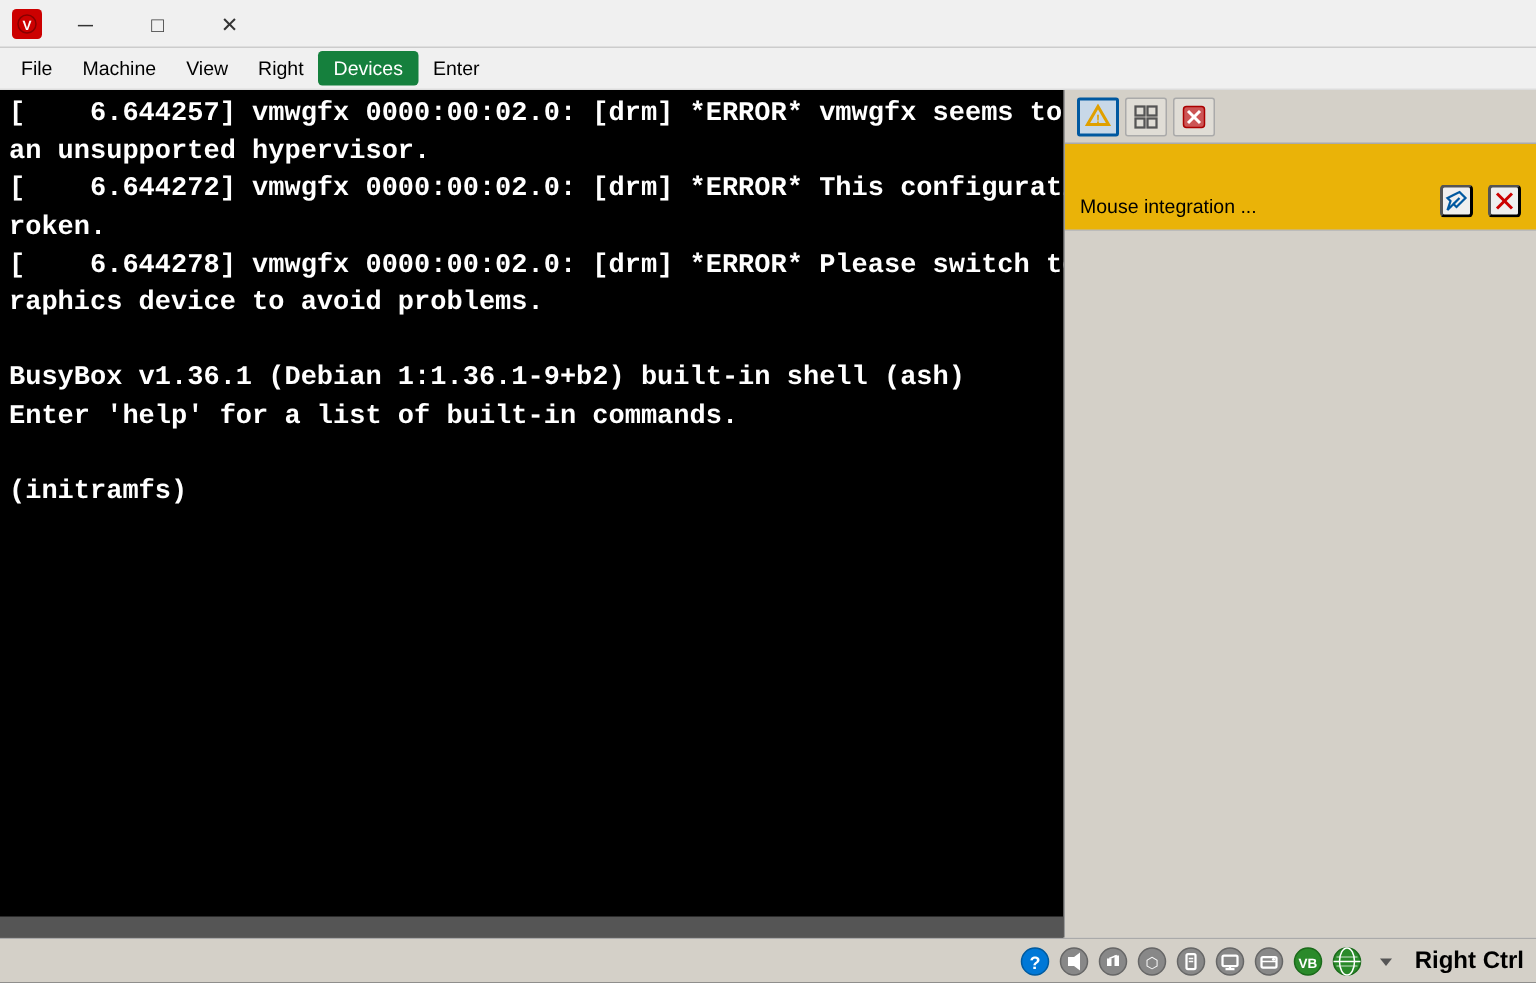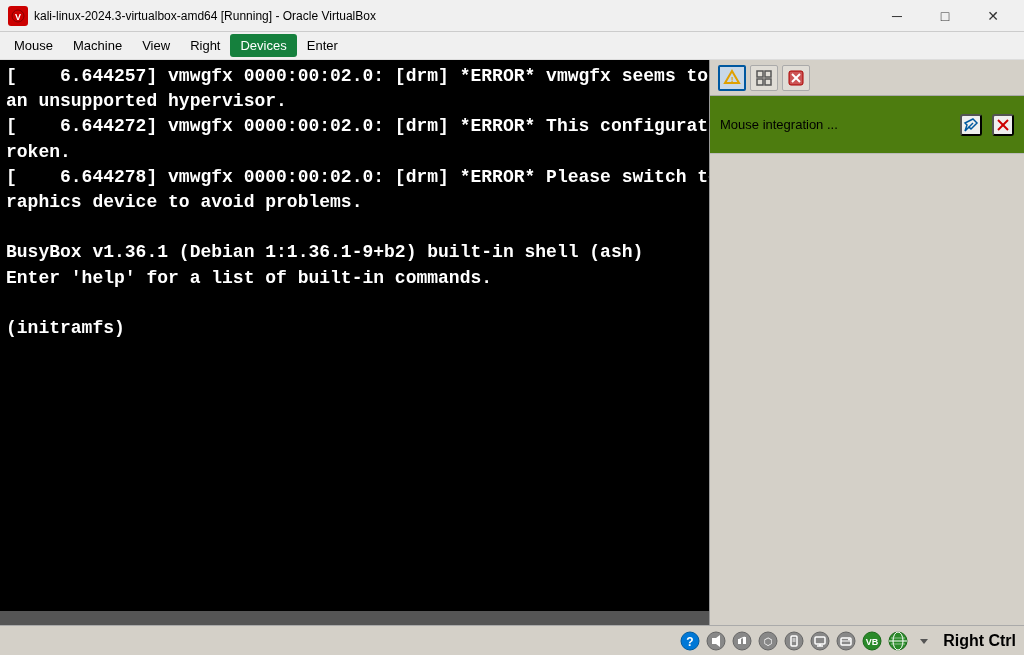--- a/index.html
+++ b/index.html
@@ -139,25 +139,25 @@
     }
     .panel-tool-btn.active {
       border: 2px solid #0058a0;
       background: #c8d8e8;
     }
 
     
     .notification-row {
       height: 58px;
       display: flex;
-      align-items: center;
+      align-items: flex-end;
       padding: 8px 10px;
       gap: 10px;
       border-bottom: 1px solid #bbb;
-      background: #4d7c0f;
+      background: #eab308;
     }
     .notification-label {
       flex: 1;
       font-size: 13px;
       font-weight: 500;
       color: #000;
       white-space: nowrap;
       overflow: hidden;
       text-overflow: ellipsis;
     }
@@ -204,30 +204,29 @@
 </head>
 <body>
 
 <div class="title-bar">
   <div class="title-bar-icon">
     <svg width="14" height="14" viewBox="0 0 14 14">
       <circle cx="7" cy="7" r="6" fill="#c00" stroke="#800" stroke-width="1"></circle>
       <text x="7" y="11" text-anchor="middle" font-size="9" fill="white" font-weight="bold">V</text>
     </svg>
   </div>
-  <span class="title-bar-text">kali-linux-2024.3-virtualbox-amd64 [Running] - Oracle VirtualBox</span>
   <div class="title-bar-controls">
     <button class="title-btn">─</button>
     <button class="title-btn">□</button>
     <button class="title-btn close">✕</button>
   </div>
 </div>
 
 <div class="menu-bar">
-  <div class="menu-item">Mouse</div>
+  <div class="menu-item">File</div>
   <div class="menu-item">Machine</div>
   <div class="menu-item">View</div>
   <div class="menu-item">Right</div>
   <div class="menu-item active">Devices</div>
   <div class="menu-item">Enter</div>
 </div>
 
 <div class="main-content">
 
   <div class="terminal-area">

